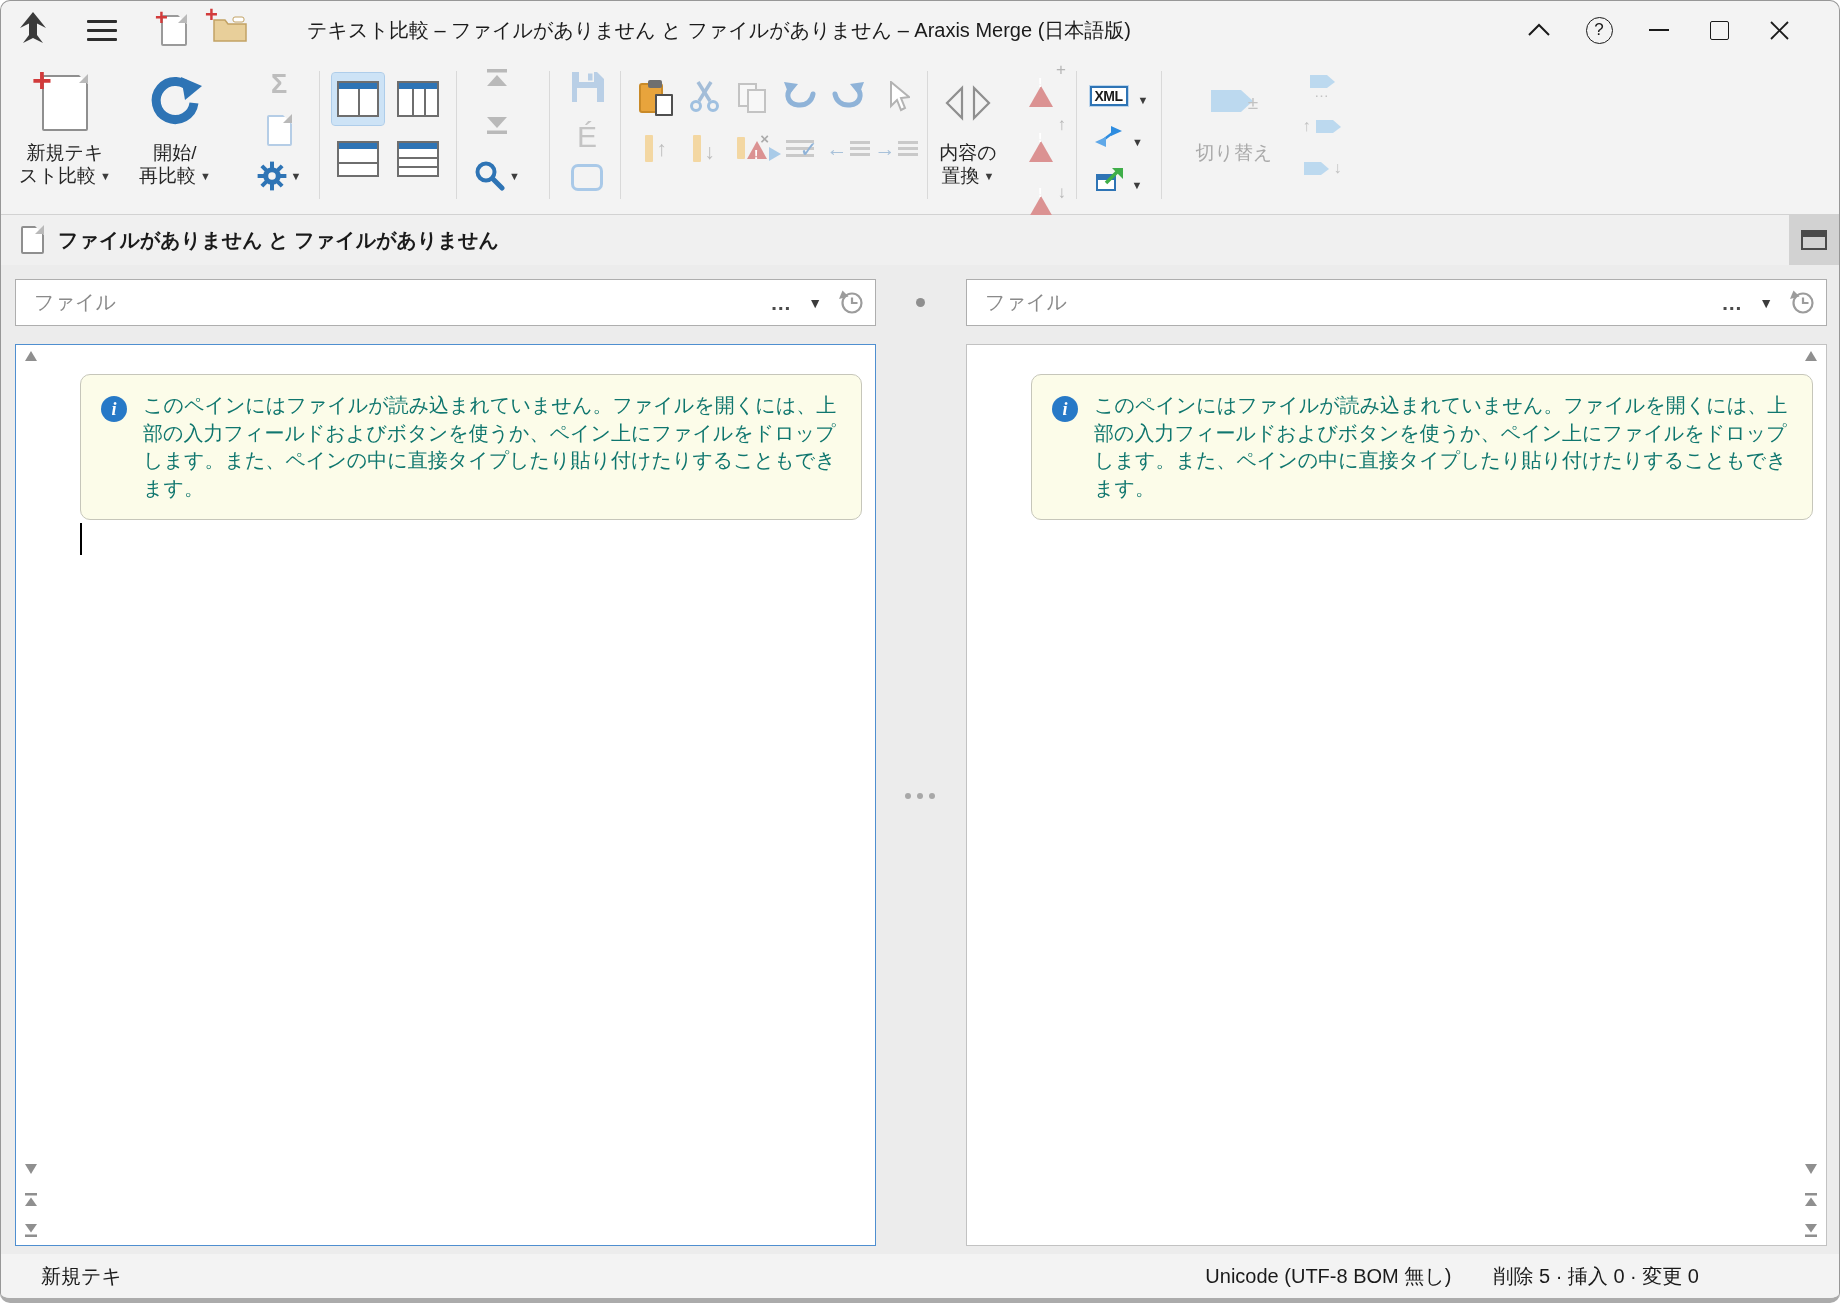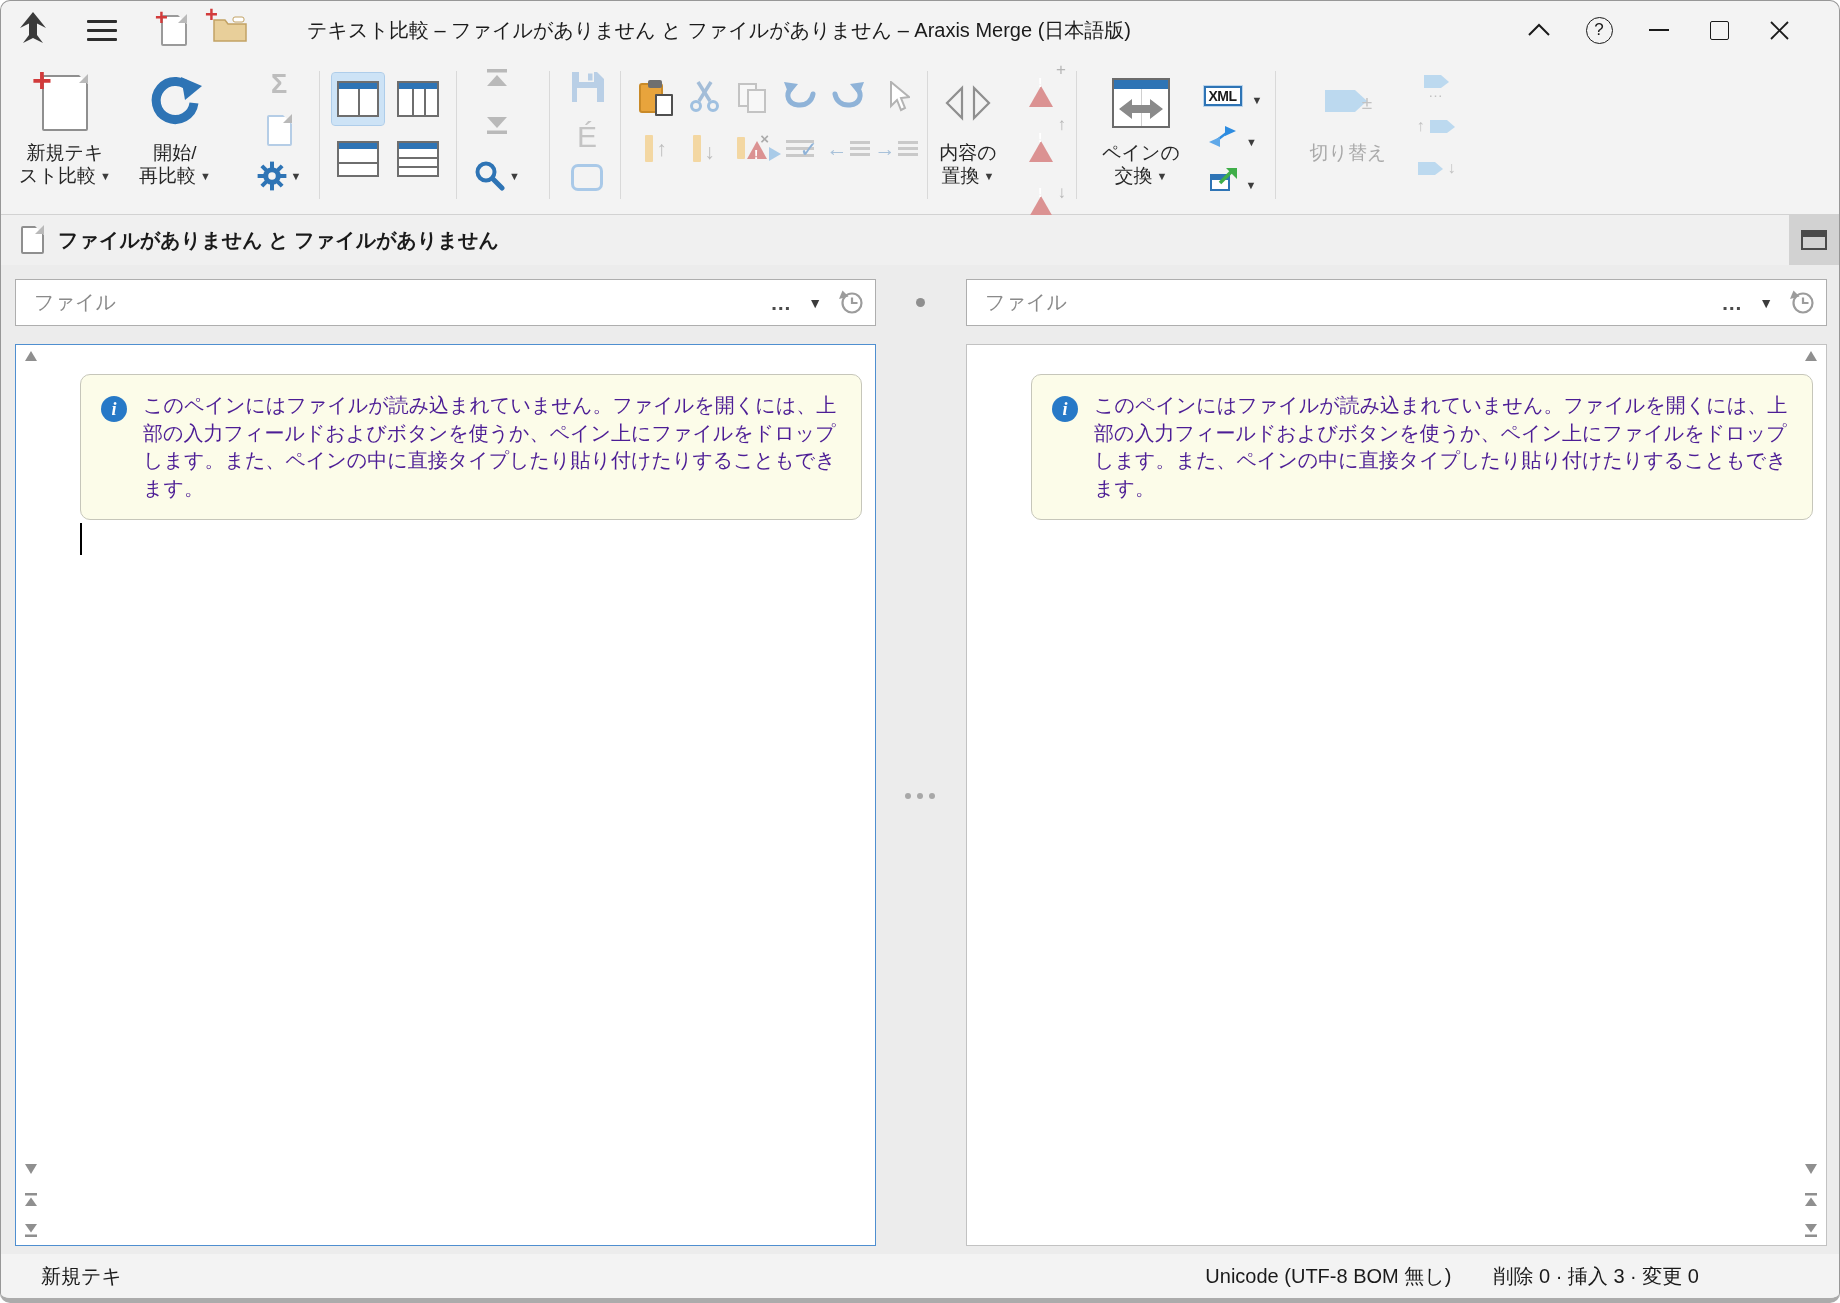--- a/index.html
+++ b/index.html
@@ -116,21 +116,21 @@
   .mid-dots { position:absolute; left:904px; top:528px; display:flex; gap:6px; }
   .mid-dots i { width:6px; height:6px; border-radius:50%; background:#a8a8a8; }
 
   .pane { position:absolute; top:79px; width:861px; height:902px; background:#fff; }
   .pane.left { left:14px; border:1px solid #4f8fd0; }
   .pane.right { left:965px; border:1px solid #c2c2c2; }
 
   .info-box { position:absolute; left:64px; top:29px; width:782px; background:#fcfce9; border:1px solid #c6c6ba; border-radius:10px; padding:17px 22px 17px 20px; display:flex; align-items:flex-start; }
   .info-ico { flex:0 0 26px; width:26px; height:26px; border-radius:50%; background:#2779c7; color:#fff; display:flex; align-items:center; justify-content:center; margin-top:4px;
               font-family:"Liberation Serif","DejaVu Serif",serif; font-style:italic; font-weight:bold; font-size:18px; }
-  .info-text { margin-left:16px; font-size:20px; line-height:27.5px; color:#4c1d95; width:698px; }
+  .info-text { margin-left:16px; font-size:20px; line-height:27.5px; color:#0f766e; width:698px; }
   .caret { position:absolute; left:64px; top:178px; width:2px; height:32px; background:#000; }
 
   .pm { position:absolute; display:flex; }
   .pane.left  .pm { left:8px; }
   .pane.right .pm { right:8px; }
   .pm.top { top:5px; }
   .pm.b1 { bottom:70px; } .pm.b2 { bottom:38px; } .pm.b3 { bottom:8px; }
 
   
   .statusbar { position:absolute; bottom:0; left:0; width:100%; height:44px; background:#f3f3f3; display:flex; align-items:center; font-size:20px; }
@@ -392,33 +392,20 @@
       <span class="tb-label"><span>内容の</span><br>
         <span>置換</span><span class="dd">▼</span></span>
     </div>
     <div class="tb-col" style="width:42px;margin-left:12px;height:138px">
       <span class="warn-wrap"><span class="warn-tri"><em>!</em></span><span class="warn-mod">+</span></span>
       <span class="warn-wrap"><span class="warn-tri"><em>!</em></span><span class="warn-mod">↑</span></span>
       <span class="warn-wrap"><span class="warn-tri"><em>!</em></span><span class="warn-mod" style="top:auto;bottom:-4px">↓</span></span>
     </div>
     <span class="tb-sep" style="margin-left:14px"></span>
 
-    <div class="tb-btn" style="width:100px;margin-left:14px">
-      <span class="tb-icon-area">
-        <span class="swap-icon">
-            <span class="swap-top"></span>
-            <span class="swap-div"></span>
-          <span class="swap-ar"><svg width="48" height="28" viewBox="0 0 48 28">
-                <polygon points="2,14 15,4 15,10 33,10 33,4 46,14 33,24 33,18 15,18 15,24" fill="#8a8a8a"></polygon>
-              </svg></span>
-        </span>
-      </span>
-      <span class="tb-label"><span>ペインの</span><br>
-        <span>交換</span><span class="dd">▼</span></span>
-    </div>
     <div class="tb-col" style="width:72px;margin-left:6px;padding-top:4px">
       <span class="xml-row">
         <span class="xml-box">XML</span>
           <span class="dd" style="margin-left:10px">▼</span>
       </span>
       <span class="xml-row">
         <svg width="27" height="23" viewBox="0 0 27 23">
             <line x1="7" y1="16" x2="20" y2="6" stroke="#2d8ce0" stroke-width="2.5"></line>
             <polygon points="16,1 27,6 16,11" fill="#2d8ce0"></polygon>
             <polygon points="11,12 0,17 11,22" fill="#5fa8e8"></polygon>
@@ -576,17 +563,17 @@
             <rect x="1" y="11.5" width="12" height="2.5" fill="#8f8f8f"></rect>
           </svg>
         </span>
     </div>
   </div>
 
   <div class="statusbar">
     <span class="sb-ready">新規テキ</span>
     <span class="sb-right">
       <span>Unicode (UTF-8 BOM 無し)</span>
-      <span>削除 0 · 挿入 3 · 変更 0</span>
+      <span>削除 5 · 挿入 0 · 変更 0</span>
     </span>
   </div>
 
 </div>
 
 </body></html>

